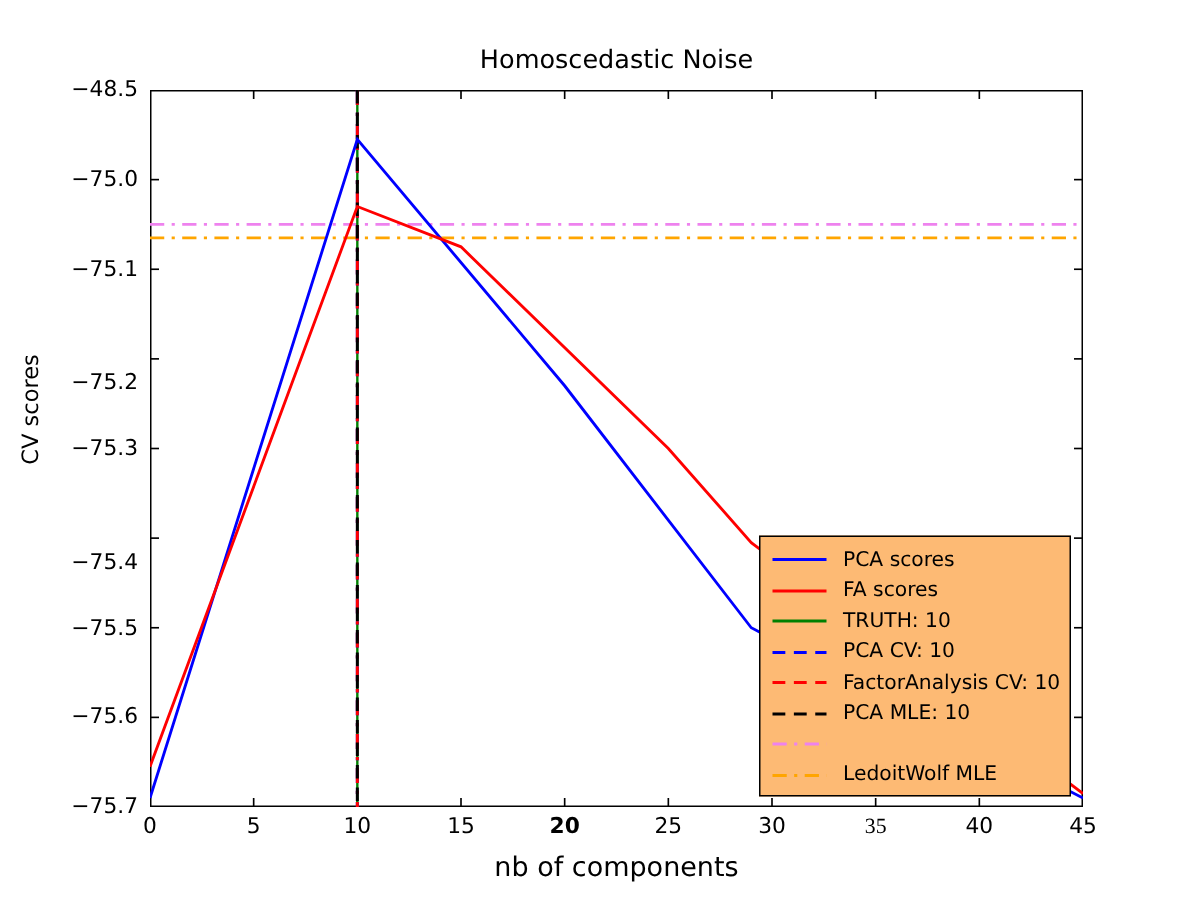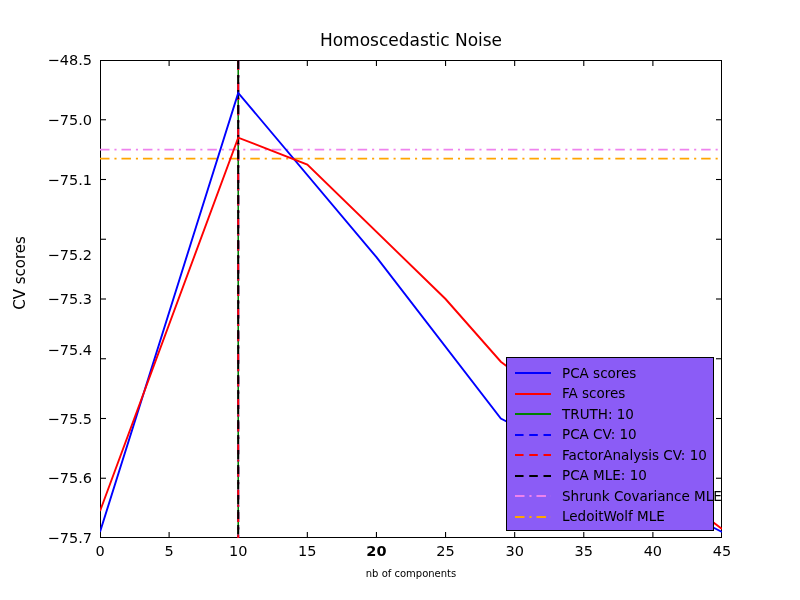--- a/index.html
+++ b/index.html
@@ -72,41 +72,41 @@
     top: 543px;
     width: 622px;
     height: 22px;
   }
   #xlabel {
     position: absolute;
     left: 100px;
     top: 568px;
     width: 622px;
     text-align: center;
-    font-size: 10px;
+    font-size: 18px;
     color: #000000;
   }
   #ylabel {
     position: absolute;
     left: -80px;
     top: 264px;
     width: 200px;
     text-align: center;
     font-size: 15px;
     color: #000000;
     transform: rotate(-90deg);
   }
   #legend-box {
     position: absolute;
     left: 506px;
     top: 357px;
     width: 208px;
     height: 174px;
     border: 1.1px solid #000000;
-    background: #8b5cf6;
+    background: #fdba74;
     box-sizing: border-box;
     padding: 5px 6px 5px 6px;
   }
   .legend-row {
     display: flex;
     align-items: center;
     height: 20.5px;
   }
   .legend-sample {
     width: 40px;
@@ -137,21 +137,21 @@
 <div id="figure">
 
   <div id="plot-title">Homoscedastic Noise</div>
 
   <div id="ylabel">CV scores</div>
 
   <div id="ytick-labels">
       <div class="ytick-label" style="top: 478px;">−75.7</div>
       <div class="ytick-label" style="top: 418.25px;">−75.6</div>
       <div class="ytick-label" style="top: 358.5px;">−75.5</div>
-      <div class="ytick-label" style="top: 290px;">−75.4</div>
+      <div class="ytick-label" style="top: 315px;">−75.4</div>
       <div class="ytick-label" style="top: 239px;">−75.3</div>
       <div class="ytick-label" style="top: 179.25px; margin-top: 16px;">−75.2</div>
       <div class="ytick-label" style="top: 119.5px;">−75.1</div>
       <div class="ytick-label" style="top: 59.75px;">−75.0</div>
       <div class="ytick-label" style="top: 0px;">−48.5</div>
     </div>
 
   <div id="axes-frame"></div>
 
   <svg id="plot-canvas" width="622" height="478" viewBox="0 0 622 478">
@@ -204,21 +204,21 @@
     </svg>
 
   <div id="xtick-labels">
       <div class="xtick-label" style="left: 0px;">0</div>
       <div class="xtick-label" style="left: 69.1111px;">5</div>
       <div class="xtick-label" style="left: 138.222px;">10</div>
       <div class="xtick-label" style="left: 207.333px;">15</div>
       <div class="xtick-label" style="left: 276.444px; font-weight: bold;">20</div>
       <div class="xtick-label" style="left: 345.556px;">25</div>
       <div class="xtick-label" style="left: 414.667px;">30</div>
-      <div class="xtick-label" style="left: 483.778px;">35</div>
+      <div class="xtick-label" style="left: 483.778px; font-family: Liberation Serif, serif;">35</div>
       <div class="xtick-label" style="left: 552.889px;">40</div>
       <div class="xtick-label" style="left: 622px;">45</div>
     </div>
 
   <div id="xlabel">nb of components</div>
 
   <div id="legend-box">
       <div class="legend-row">
         <span class="legend-sample">
           <svg width="40" height="14">
@@ -266,21 +266,20 @@
           </svg>
         </span>
         <span class="legend-text">PCA MLE: 10</span>
       </div>
       <div class="legend-row">
         <span class="legend-sample">
           <svg width="40" height="14">
             <line x1="2" x2="38" y1="7" y2="7" stroke="#ee82ee" stroke-width="1.9" stroke-dasharray="9.5,4.9399999999999995,2.09,4.9399999999999995"></line>
           </svg>
         </span>
-        <span class="legend-text">Shrunk Covariance MLE</span>
       </div>
       <div class="legend-row">
         <span class="legend-sample">
           <svg width="40" height="14">
             <line x1="2" x2="38" y1="7" y2="7" stroke="#ffa500" stroke-width="1.9" stroke-dasharray="9.5,4.9399999999999995,2.09,4.9399999999999995"></line>
           </svg>
         </span>
         <span class="legend-text">LedoitWolf MLE</span>
       </div>
     </div>

